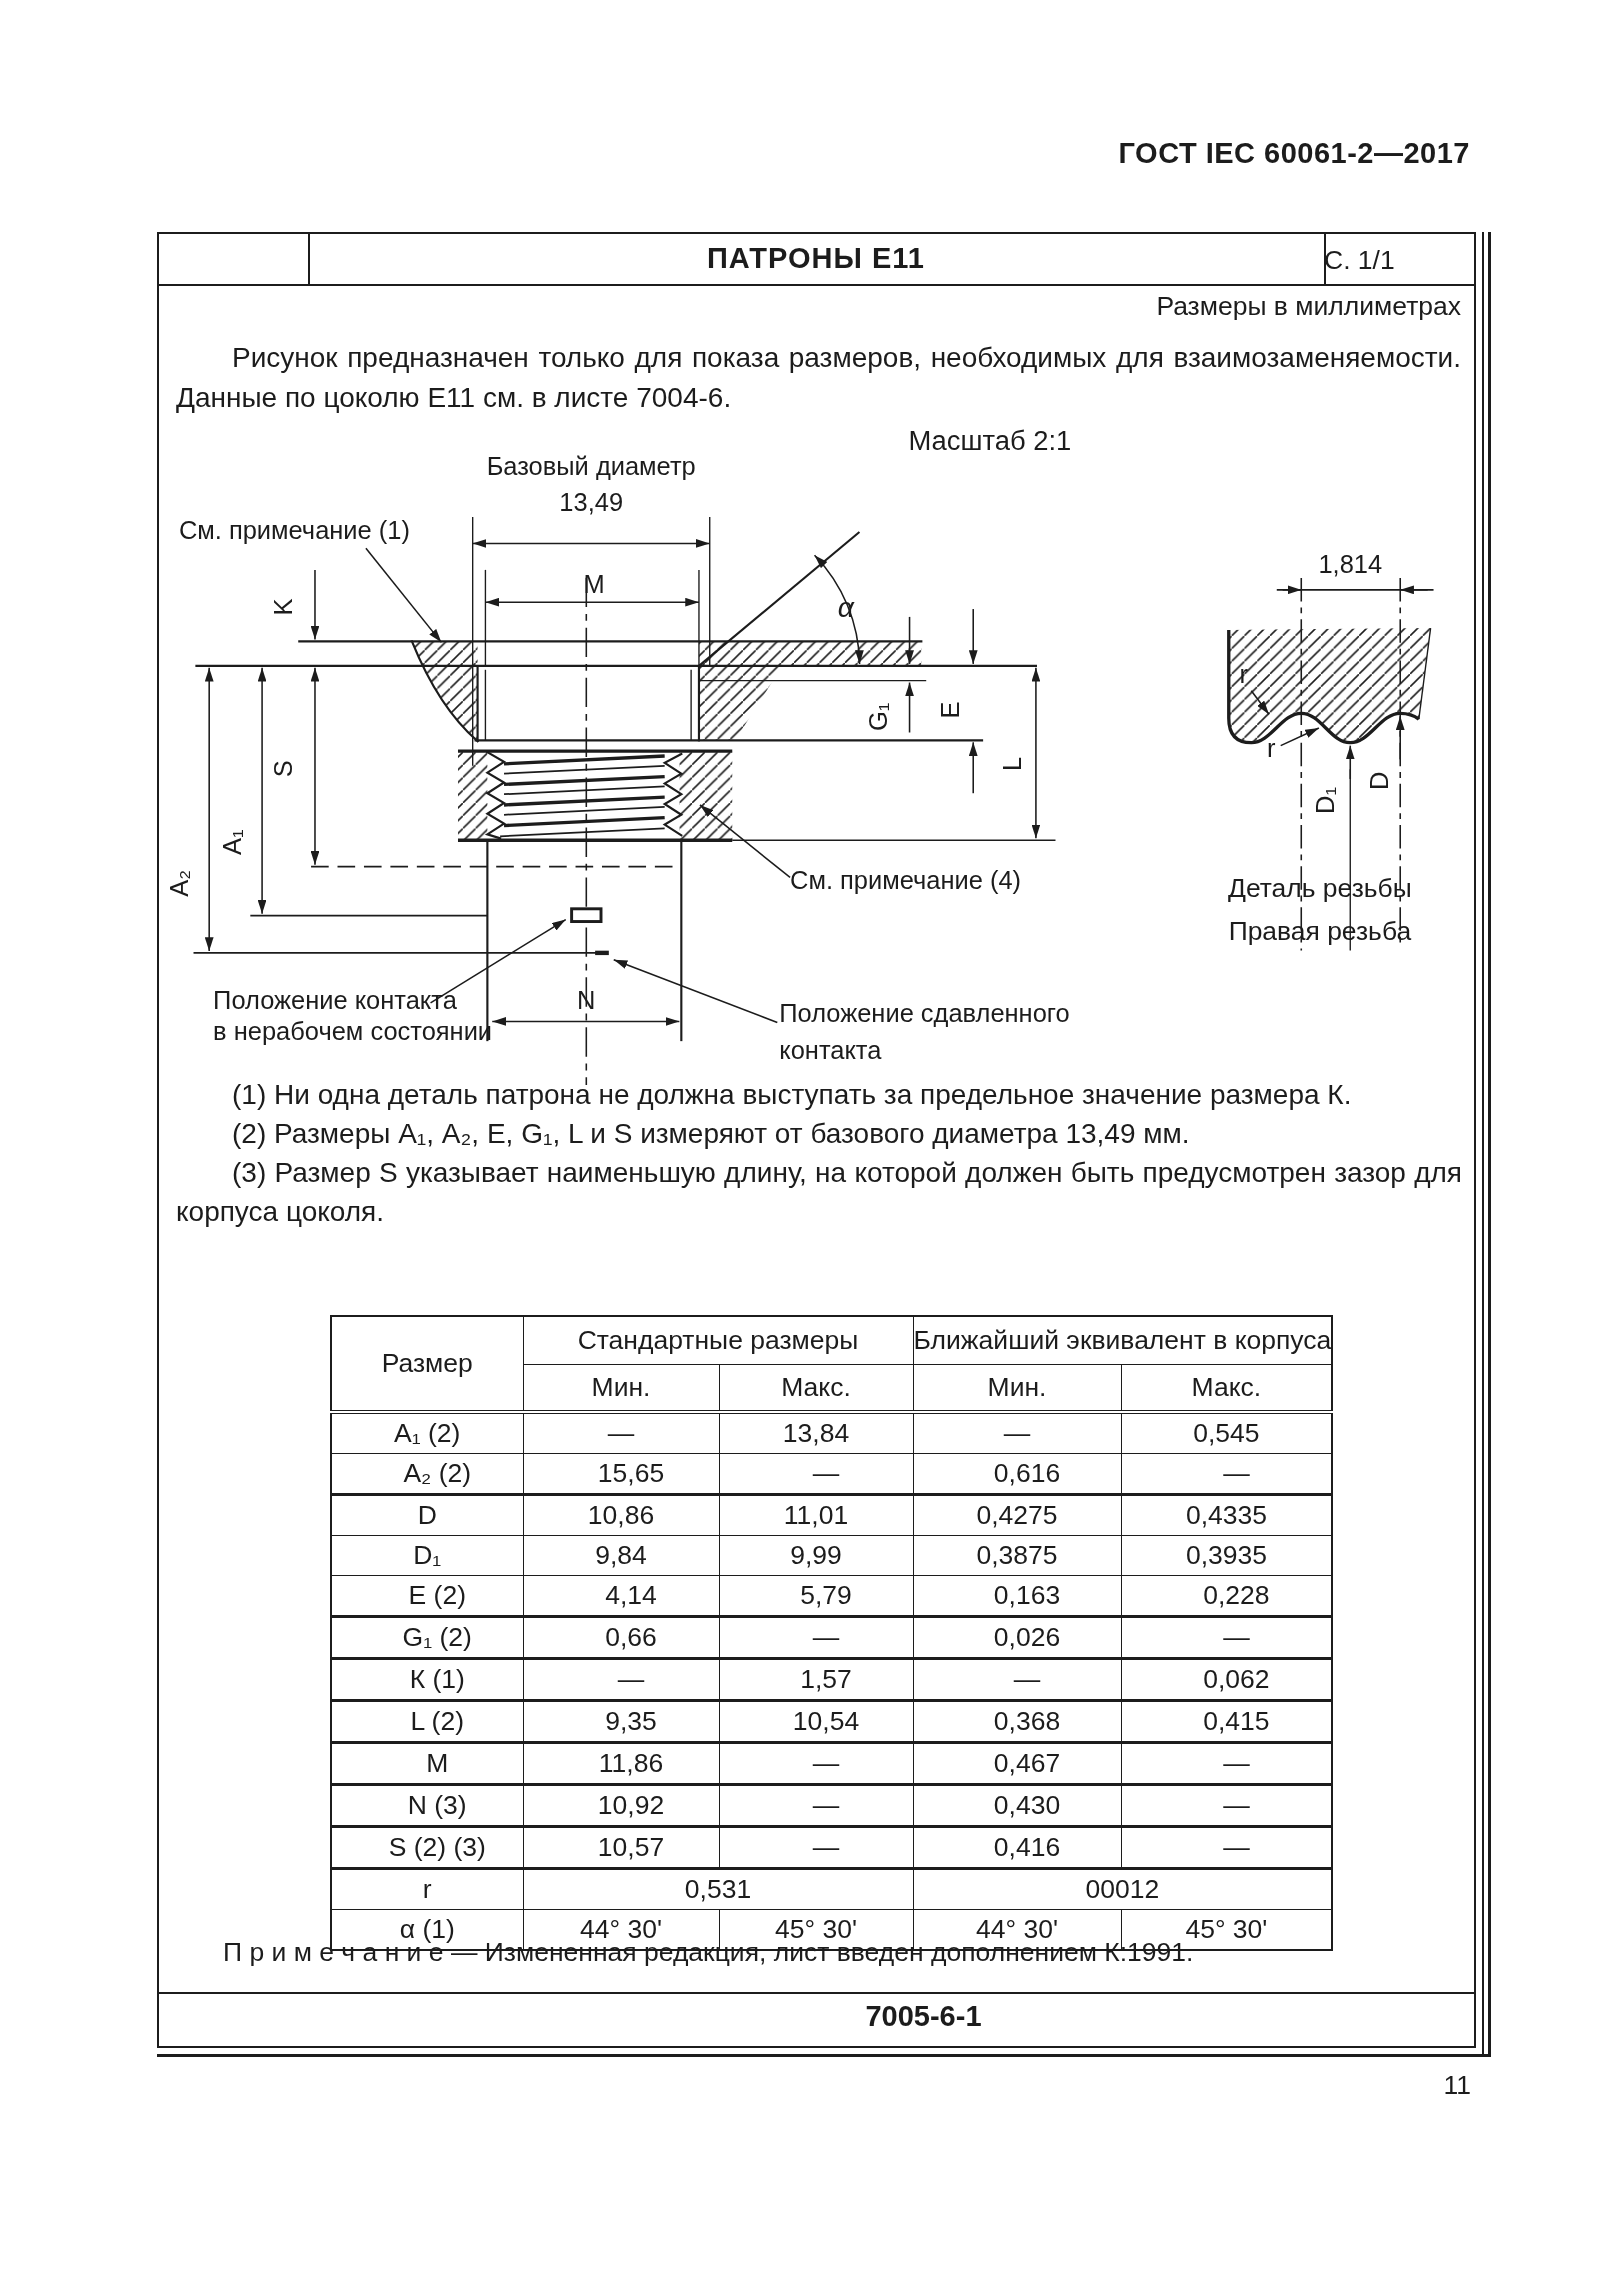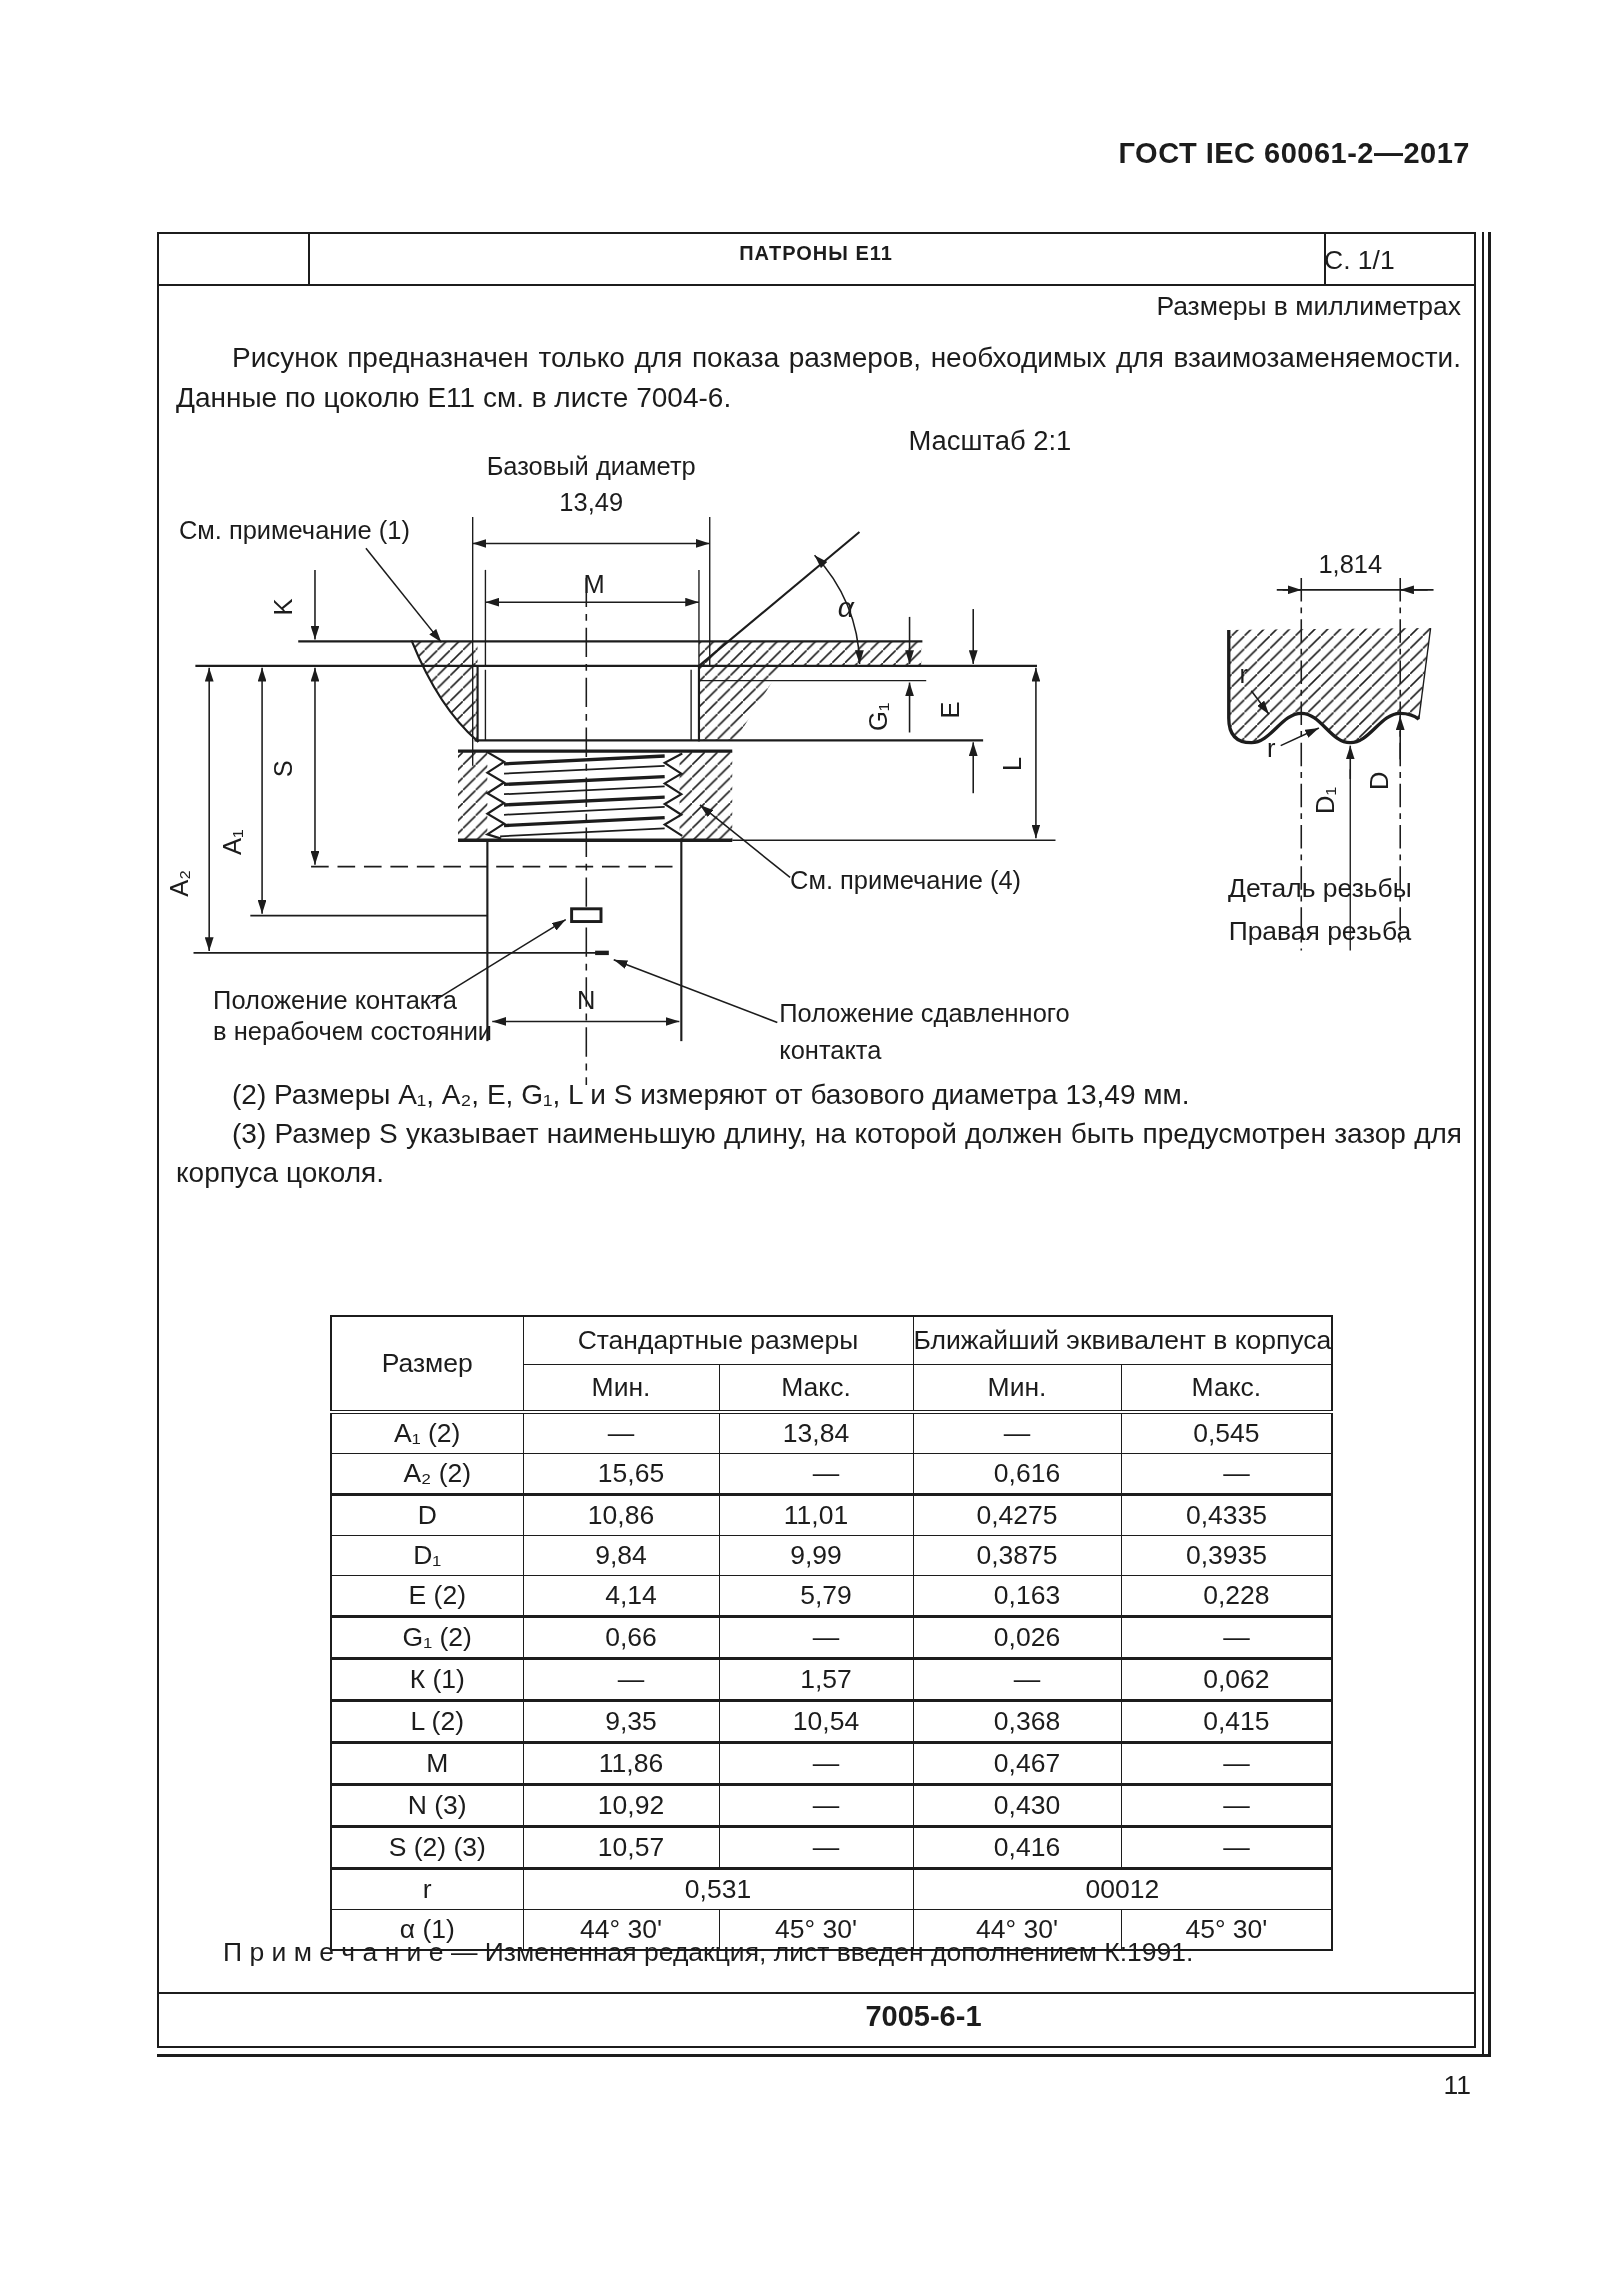--- a/index.html
+++ b/index.html
@@ -10,21 +10,21 @@
     color:#1c1c1c;
     -webkit-font-smoothing:antialiased;
   }
   .abs{position:absolute;}
   .vline,.hline{position:absolute;background:#1c1c1c;}
   #doc-standard{top:137px;left:157px;width:1313px;text-align:right;font-size:29px;font-weight:bold;letter-spacing:0.5px;}
   #frame{top:232px;left:157px;width:1319px;height:1816px;border:2.5px solid #1c1c1c;box-sizing:border-box;}
   #hdr-divider-1{top:232px;left:308px;width:2px;height:54px;}
   #hdr-divider-2{top:232px;left:1324px;width:2px;height:54px;}
   #hdr-underline{top:284px;left:157px;width:1319px;height:2px;}
-  #sheet-title{top:242px;left:308px;width:1016px;text-align:center;font-size:20px;font-weight:bold;letter-spacing:1px;}
+  #sheet-title{top:242px;left:308px;width:1016px;text-align:center;font-size:29px;font-weight:bold;letter-spacing:1px;}
   #page-ref{top:245px;left:1324px;width:152px;text-align:left;font-size:26.5px;}
   #units-note{top:291px;left:157px;width:1304px;text-align:right;font-size:26.5px;}
   #intro-line-1{top:342px;left:176px;width:1285px;font-size:28px;text-align:justify;text-align-last:justify;text-indent:56px;}
   #intro-line-2{top:382px;left:176px;width:1285px;font-size:28px;}
   #notes{top:1075px;left:176px;width:1286px;}
   #notes p{margin:0;font-size:28px;line-height:39px;text-indent:56px;text-align:justify;}
   #dim-table{top:1315px;left:330px;}
   table{border-collapse:collapse;border:2.9px solid #1c1c1c;table-layout:fixed;}
   th,td{border:1.6px solid #1c1c1c;font-weight:normal;text-align:center;vertical-align:middle;
         font-size:26.5px;padding:0;overflow:hidden;white-space:nowrap;}
@@ -211,20 +211,21 @@
   <text class="mid" x="147" y="40">1,814</text>
   <text x="34" y="152">r</text>
   <text x="62" y="228">r</text>
   <text class="mid" transform="translate(130,272) rotate(-90)">D₁</text>
   <text class="mid" transform="translate(186,252) rotate(-90)">D</text>
   <text class="mid" x="116" y="370" style="font-size:27px">Деталь резьбы</text>
   <text class="mid" x="116" y="414" style="font-size:27px">Правая резьба</text>
 </svg>
 
 <div class="abs" id="notes">
+    <p>(1) Ни одна деталь патрона не должна выступать за предельное значение размера К.</p>
     <p>(2) Размеры А₁, А₂, Е, G₁, L и S измеряют от базового диаметра 13,49 мм.</p>
     <p>(3) Размер S указывает наименьшую длину, на которой должен быть предусмотрен зазор для корпуса цоколя.</p>
   </div>
 
 <div class="abs" id="dim-table">
   <table>
     <colgroup>
       <col style="width:192px">
         <col style="width:196px">
         <col style="width:194px">

